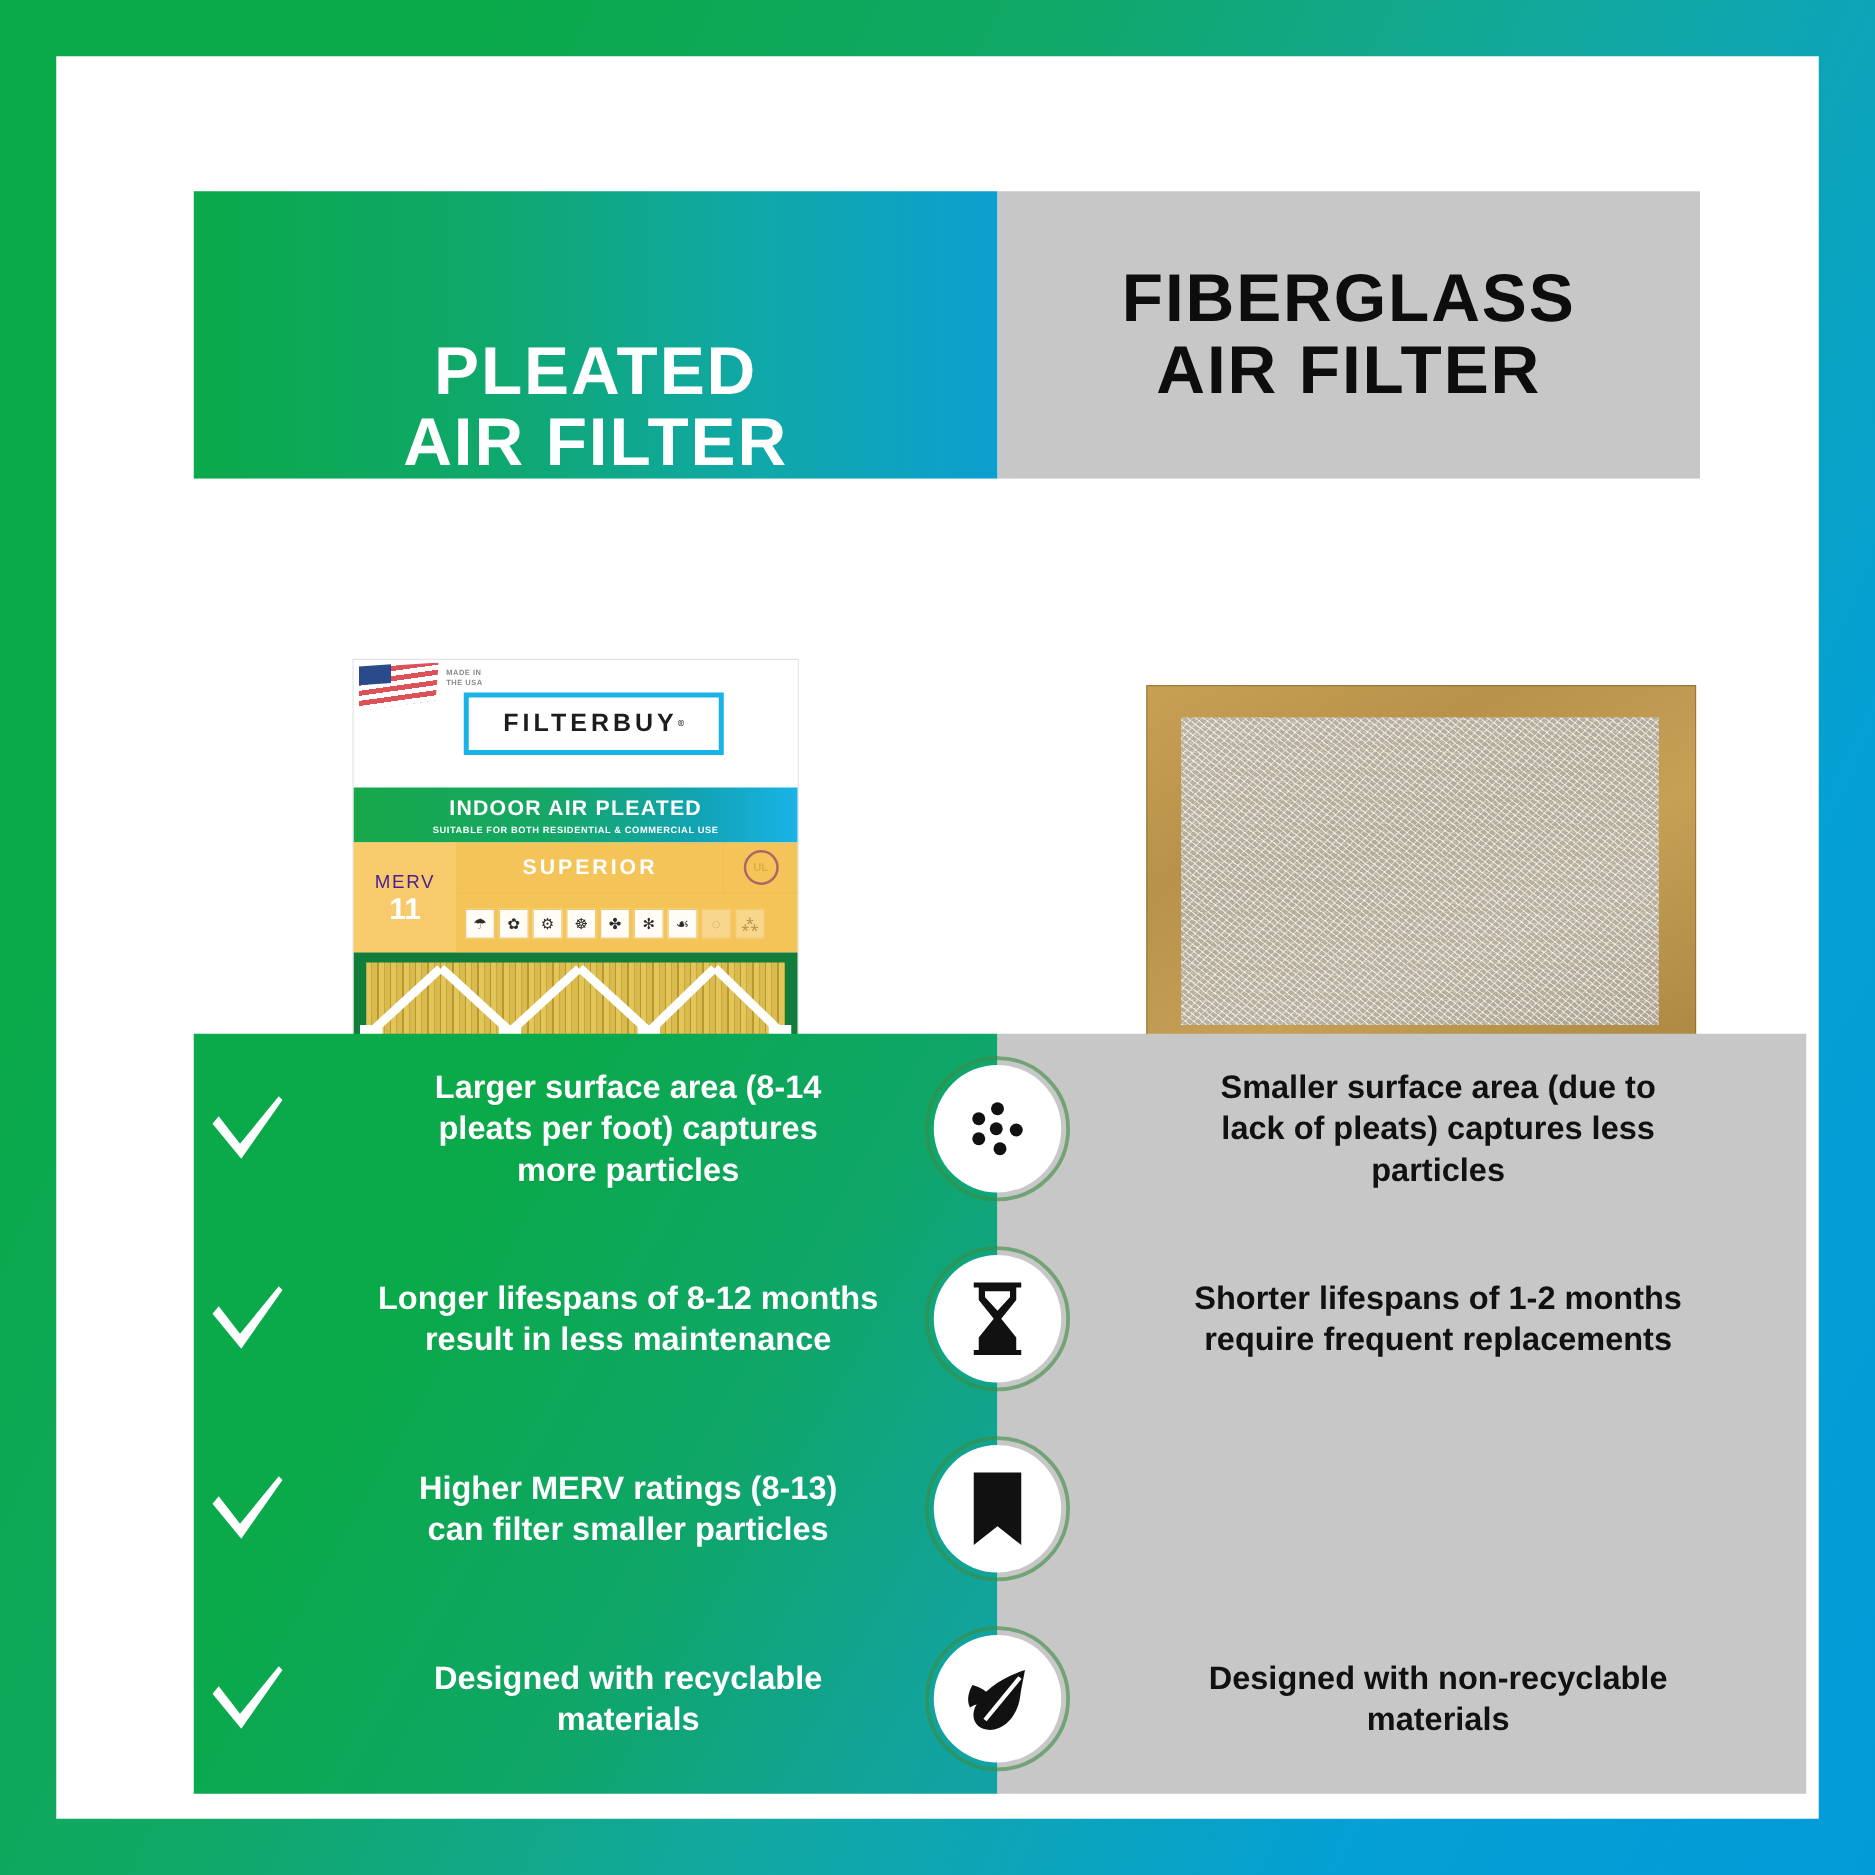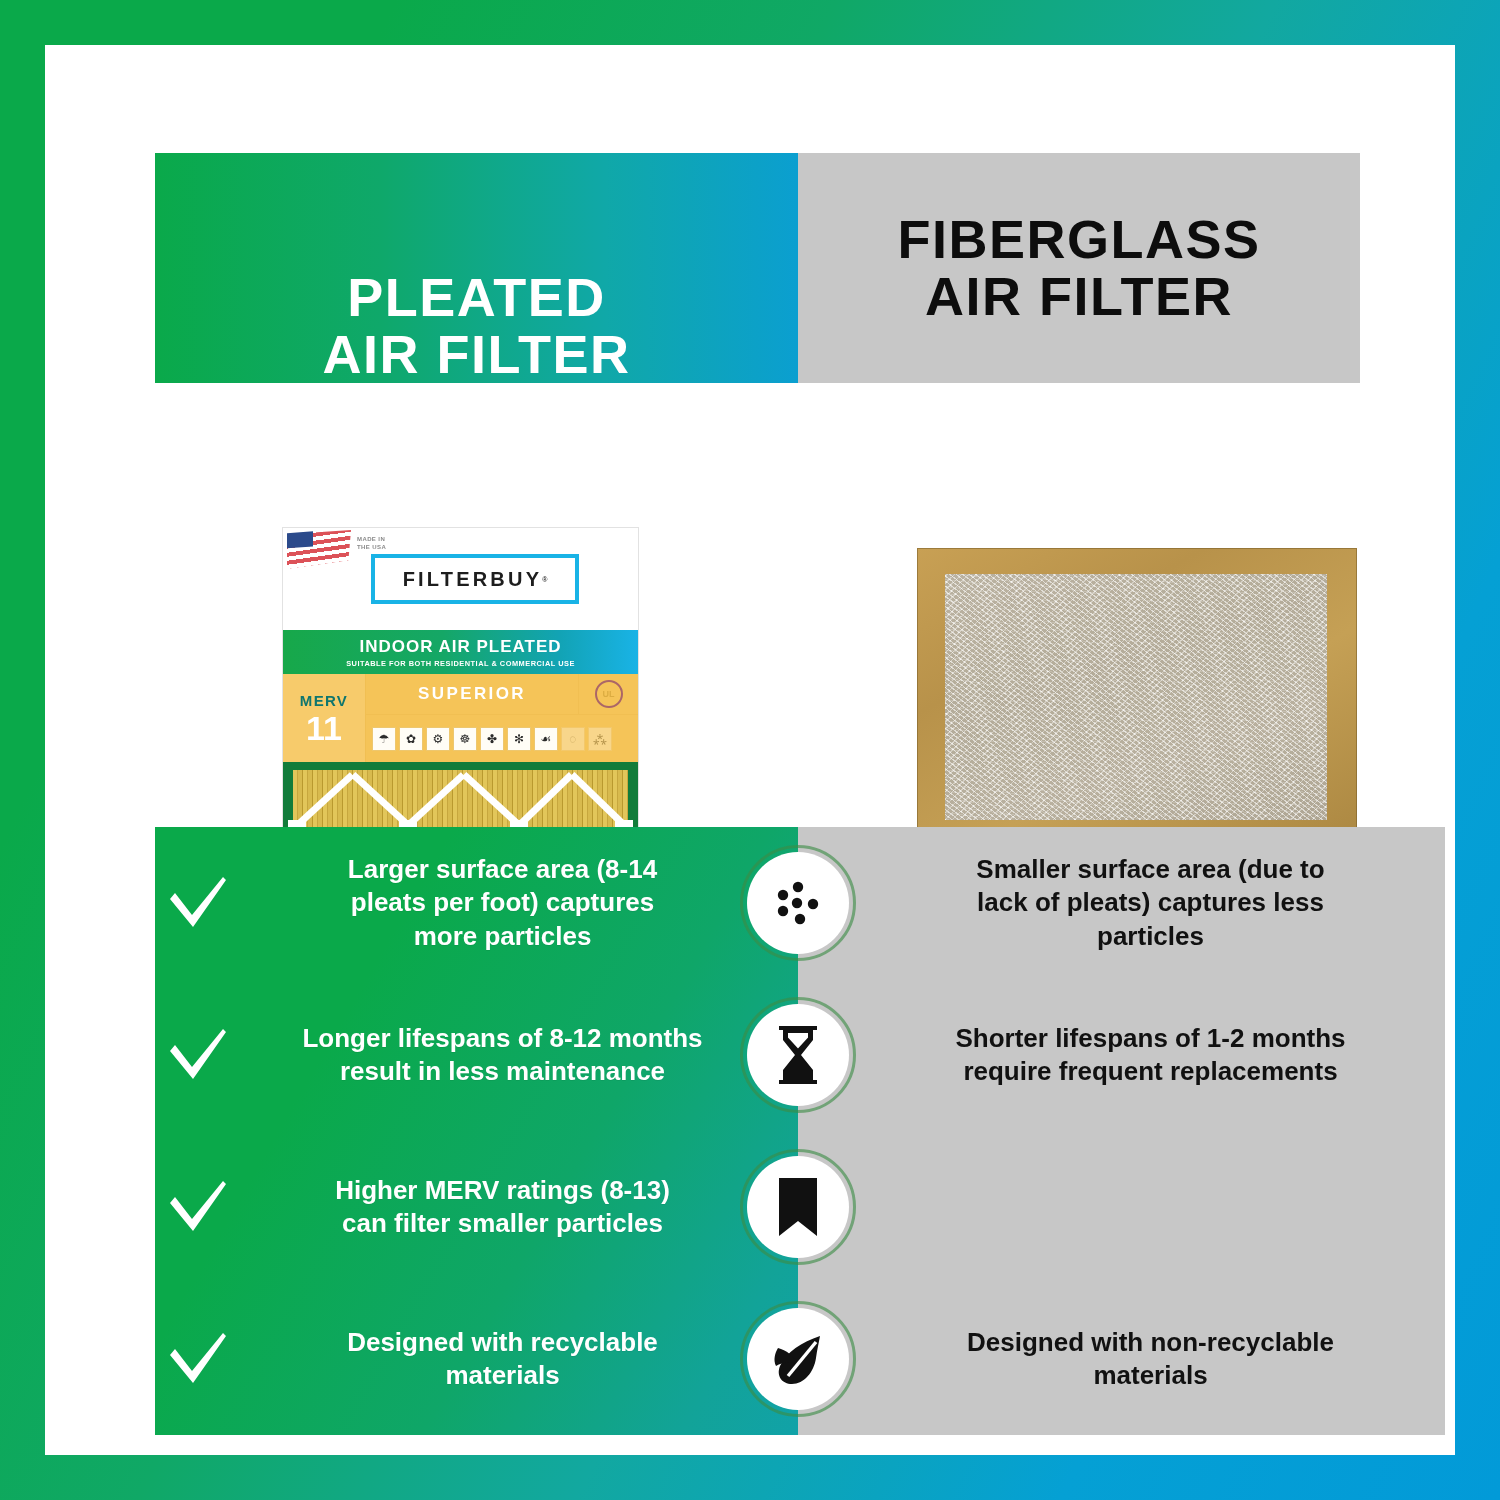--- a/index.html
+++ b/index.html
@@ -100,22 +100,22 @@
   .band-gold{
     position:absolute;left:0;top:146px;width:100%;height:88px;
     background:#f5c458;
   }
   .merv-cell{
     position:absolute;left:0;top:0;width:82px;height:88px;
     background:#f7cb6b;
     display:flex;flex-direction:column;align-items:center;justify-content:center;
     border-right:1px solid #f1bf52;
   }
-  .merv-word{color:#0f766e;font-weight:700;font-size:15px;letter-spacing:1.3px;}
-  .merv-num{color:#ffffff;font-weight:800;font-size:34px;line-height:1;margin-top:2px;}
+  .merv-word{color:#4c1d95;font-weight:400;font-size:15px;letter-spacing:1.3px;}
+  .merv-num{color:#ffffff;font-weight:800;font-size:24px;line-height:1;margin-top:2px;}
   .sup-cell{
     position:absolute;left:83px;top:0;width:212px;height:40px;
     display:flex;align-items:center;justify-content:center;
     border-bottom:1px solid #f1bf52;border-right:1px solid #f1bf52;
   }
   .sup-text{color:#ffffff;font-weight:800;font-size:17px;letter-spacing:2.4px;}
   .seal-cell{
     position:absolute;left:296px;top:0;width:59px;height:40px;
     display:flex;align-items:center;justify-content:center;
     border-bottom:1px solid #f1bf52;

